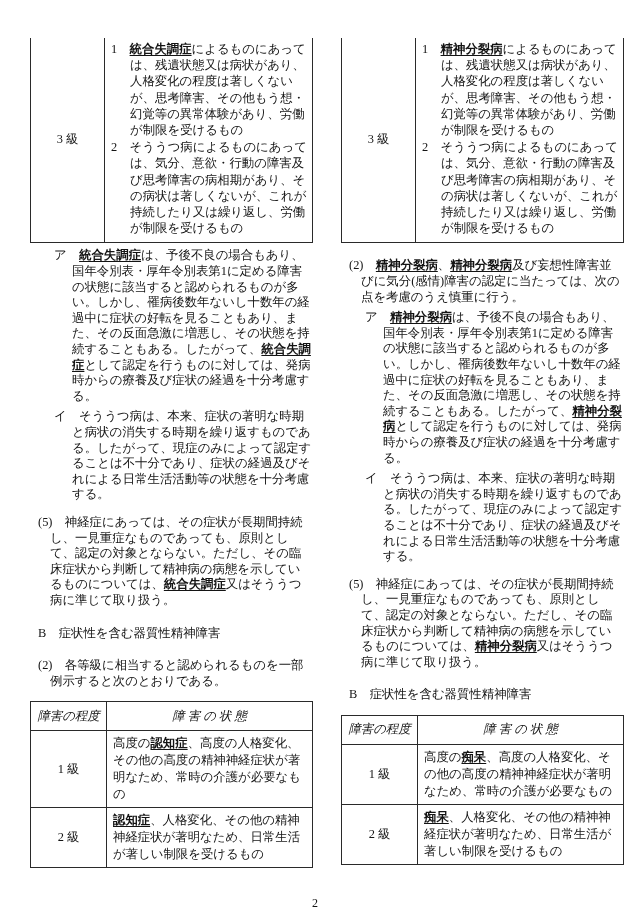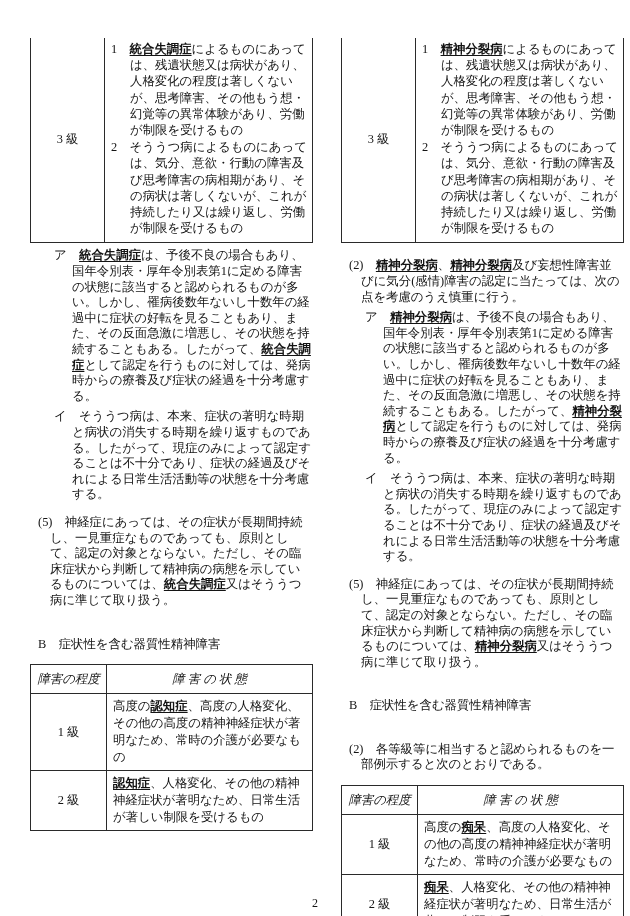--- a/index.html
+++ b/index.html
@@ -45,21 +45,21 @@
   }
   .hang-item { padding-left: 19px; text-indent: -19px; }
   .hang-item + .hang-item { margin-top: 1px; }
 
   
   .para  { margin-left: 8px;  padding-left: 12px; text-indent: -12px; }
   .sub   { margin-left: 24px; padding-left: 18px; text-indent: -18px; }
   .p-gap-lg { margin-top: 15px; }
   .p-gap-sm { margin-top: 5px; }
   .p-gap-md { margin-top: 12px; }
-  .p-gap-xl { margin-top: 28px; }
+  .p-gap-xl { margin-top: 17px; }
 
   .u { text-decoration: underline; text-underline-offset: 2px; font-weight: bold; }
 
   
   .grade-table { margin-top: 12px; }
   .grade-table td {
     border: 1px solid #2a2a2a;
     padding: 4px 6px;
     line-height: 17px;
   }
@@ -99,20 +99,21 @@
             <div class="hang-item"><span>2　そううつ病によるものにあっては、気分、意欲・行動の障害及び思考障害の病相期があり、その病状は著しくないが、これが持続したり又は繰り返し、労働が制限を受けるもの</span></div>
           </td>
         </tr>
       </tbody>
         </table>
 
       <div class="sub p-gap-sm"><span>ア　</span><span class="u">統合失調症</span><span>は、予後不良の場合もあり、国年令別表・厚年令別表第1に定める障害の状態に該当すると認められるものが多い。しかし、罹病後数年ないし十数年の経過中に症状の好転を見ることもあり、また、その反面急激に増悪し、その状態を持続することもある。したがって、</span><span class="u">統合失調症</span><span>として認定を行うものに対しては、発病時からの療養及び症状の経過を十分考慮する。</span></div>
       <div class="sub p-gap-sm"><span>イ　そううつ病は、本来、症状の著明な時期と病状の消失する時期を繰り返すものである。したがって、現症のみによって認定することは不十分であり、症状の経過及びそれによる日常生活活動等の状態を十分考慮する。</span></div>
       <div class="para p-gap-md"><span>(5)　神経症にあっては、その症状が長期間持続し、一見重症なものであっても、原則として、認定の対象とならない。ただし、その臨床症状から判断して精神病の病態を示しているものについては、</span><span class="u">統合失調症</span><span>又はそううつ病に準じて取り扱う。</span></div>
       <div class="para p-gap-xl"><span>B　症状性を含む器質性精神障害</span></div>
+      <div class="para p-gap-xl"><span>(2)　各等級に相当すると認められるものを一部例示すると次のとおりである。</span></div>
 
       <table class="grade-table">
         <tbody>
             <tr>
           <td class="gt-degree gt-head">障害の程度</td>
           <td class="gt-head">障 害 の 状 態</td>
         </tr>
         <tr>
           <td class="gt-degree">1 級</td>
           <td class="gt-state"><span>高度の</span><span class="u">認知症</span><span>、高度の人格変化、その他の高度の精神神経症状が著明なため、常時の介護が必要なもの</span></td>
@@ -136,21 +137,20 @@
           </td>
         </tr>
       </tbody>
         </table>
 
       <div class="para p-gap-lg"><span>(2)　</span><span class="u">精神分裂病</span><span>、</span><span class="u">精神分裂病</span><span>及び妄想性障害並びに気分(感情)障害の認定に当たっては、次の点を考慮のうえ慎重に行う。</span></div>
       <div class="sub p-gap-sm"><span>ア　</span><span class="u">精神分裂病</span><span>は、予後不良の場合もあり、国年令別表・厚年令別表第1に定める障害の状態に該当すると認められるものが多い。しかし、罹病後数年ないし十数年の経過中に症状の好転を見ることもあり、また、その反面急激に増悪し、その状態を持続することもある。したがって、</span><span class="u">精神分裂病</span><span>として認定を行うものに対しては、発病時からの療養及び症状の経過を十分考慮する。</span></div>
       <div class="sub p-gap-sm"><span>イ　そううつ病は、本来、症状の著明な時期と病状の消失する時期を繰り返すものである。したがって、現症のみによって認定することは不十分であり、症状の経過及びそれによる日常生活活動等の状態を十分考慮する。</span></div>
       <div class="para p-gap-md"><span>(5)　神経症にあっては、その症状が長期間持続し、一見重症なものであっても、原則として、認定の対象とならない。ただし、その臨床症状から判断して精神病の病態を示しているものについては、</span><span class="u">精神分裂病</span><span>又はそううつ病に準じて取り扱う。</span></div>
       <div class="para p-gap-xl"><span>B　症状性を含む器質性精神障害</span></div>
-      <div class="para p-gap-xl"><span>(2)　各等級等に相当すると認められるものを一部例示すると次のとおりである。</span></div>
 
       <table class="grade-table">
         <tbody>
             <tr>
           <td class="gt-degree gt-head">障害の程度</td>
           <td class="gt-head">障 害 の 状 態</td>
         </tr>
         <tr>
           <td class="gt-degree">1 級</td>
           <td class="gt-state"><span>高度の</span><span class="u">痴呆</span><span>、高度の人格変化、その他の高度の精神神経症状が著明なため、常時の介護が必要なもの</span></td>

